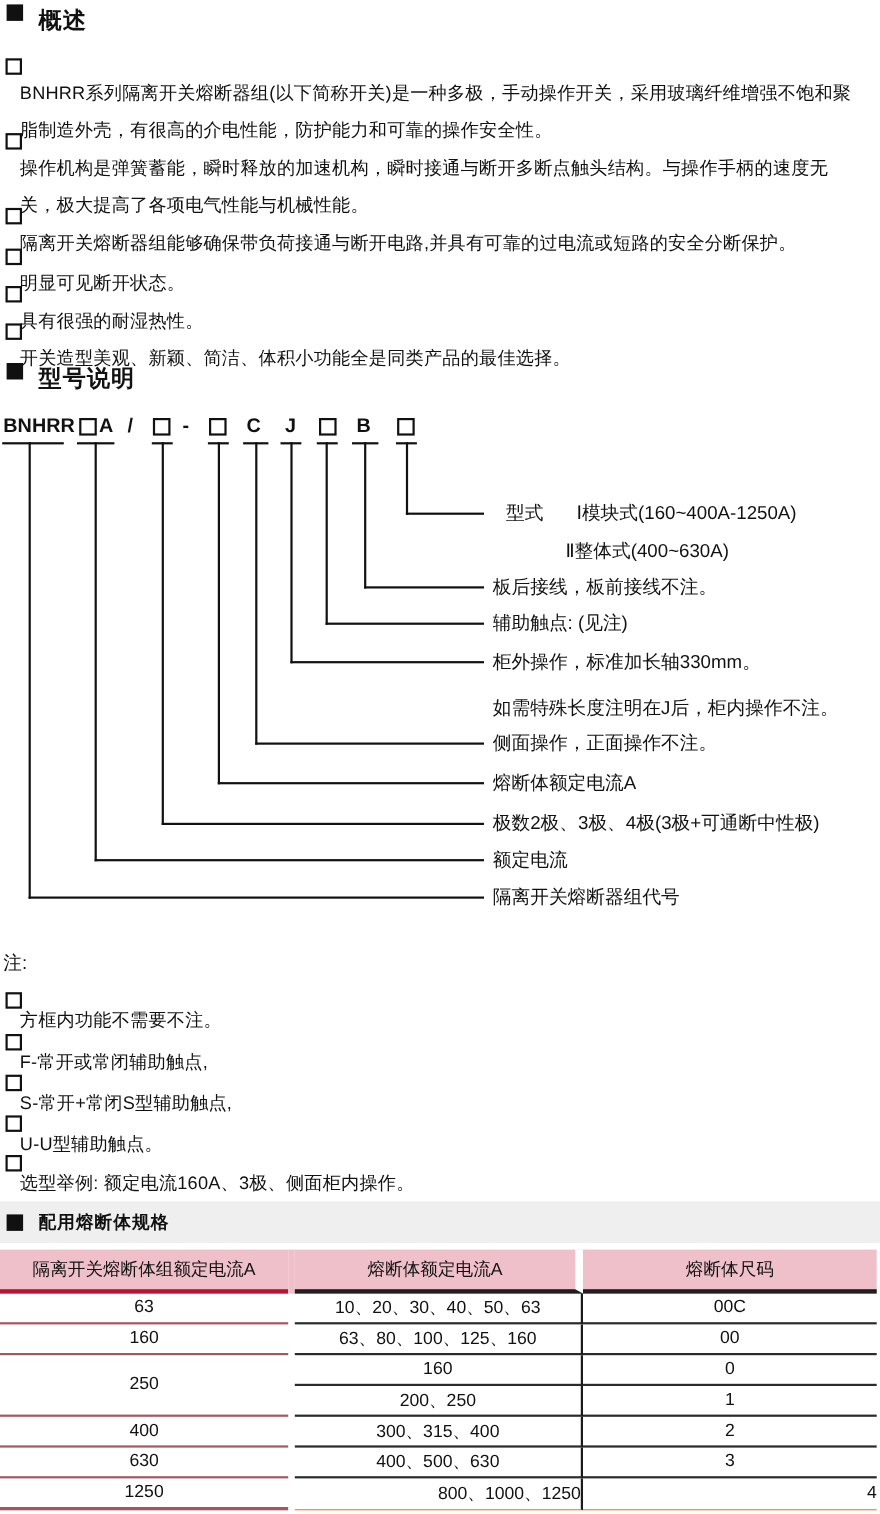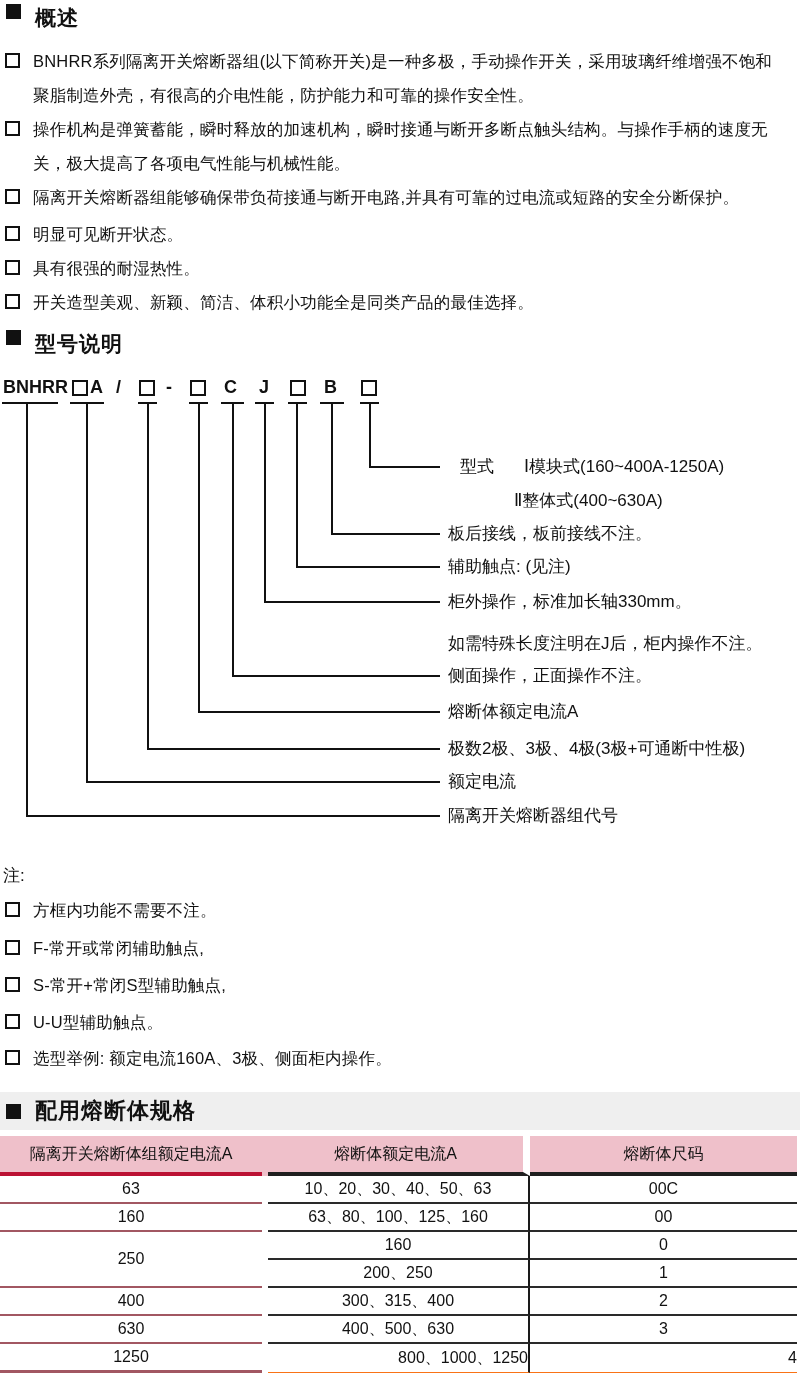--- a/index.html
+++ b/index.html
@@ -10,21 +10,21 @@
     background:#ffffff;
     font-family:"Liberation Sans","DejaVu Sans",sans-serif;
     color:#111;
     overflow:hidden;
   }
   
   .sec-head{position:absolute;left:6px;display:flex;align-items:flex-start;gap:14px;}
   .sec-sq{width:15px;height:15px;background:#111;flex:0 0 auto;}
   .sec-title{font-size:21px;font-weight:bold;margin:0;letter-spacing:1px;}
   
-  .bullet{position:absolute;left:5px;right:14px;display:flex;align-items:flex-start;}
+  .bullet{position:absolute;left:5px;right:14px;display:flex;align-items:flex-start;flex-direction:column;}
   .bsq{width:11px;height:11px;border:2px solid #111;flex:0 0 auto;margin-top:9px;}
   .bullet p{margin:0 0 0 13px;font-size:16.5px;line-height:34px;letter-spacing:0.2px;}
   .note-item p{line-height:22px;}
   .note-title{position:absolute;left:3px;top:864px;font-size:17px;margin:0;}
   
   .diagram{position:absolute;left:0;top:376px;width:800px;height:472px;}
   .code-part{position:absolute;top:1px;font-size:18px;font-weight:bold;line-height:20px;}
   .code-box{position:absolute;top:4px;width:12px;height:12px;border:2px solid #111;}
   .tick{position:absolute;top:26px;height:2px;background:#111;}
   .vl{position:absolute;width:2px;background:#111;top:26px;}
@@ -166,21 +166,21 @@
     <span class="bsq" style="margin-top:3px;"></span>
     <p>U-U型辅助触点。</p>
   </div>
   <div class="bullet note-item" style="top:1047px;">
     <span class="bsq" style="margin-top:3px;"></span>
     <p>选型举例: 额定电流160A、3极、侧面柜内操作。</p>
   </div>
 
   <div class="sec-bar">
     <span class="sec-sq"></span>
-    <h2 class="sec-title" style="font-size:22px;">配用熔断体规格</h2>
+    <h2 class="sec-title" style="font-size:16px;">配用熔断体规格</h2>
   </div>
 
   <table class="ftable">
     <colgroup>
       <col style="width:262px;">
         <col style="width:6px;">
         <col style="width:262px;">
         <col style="width:267px;">
     </colgroup>
     <thead>

